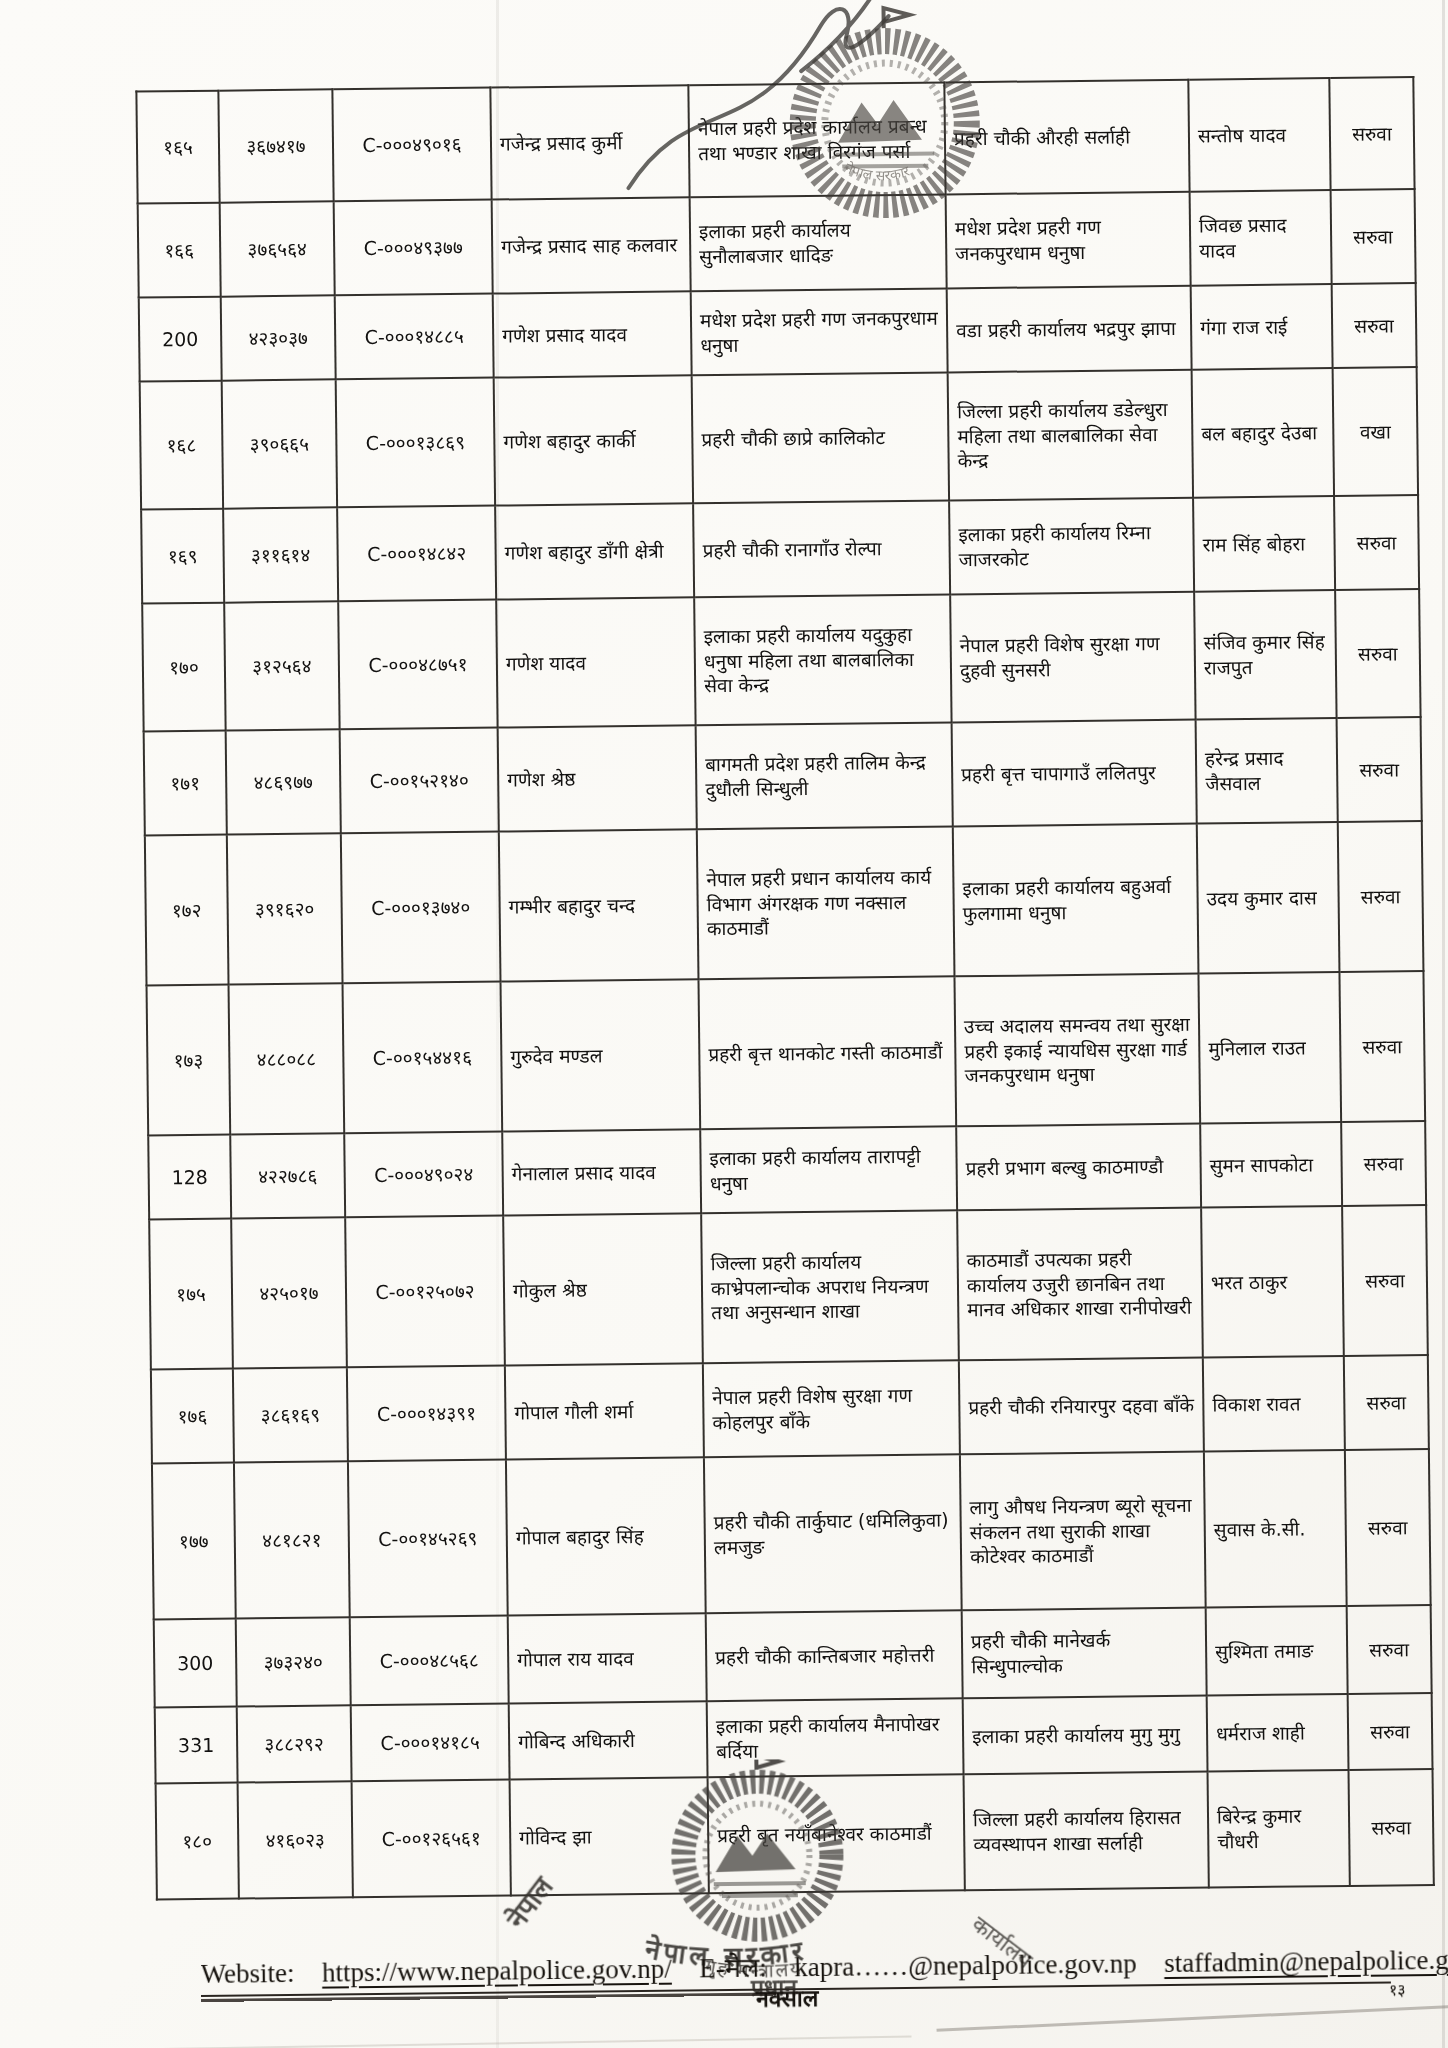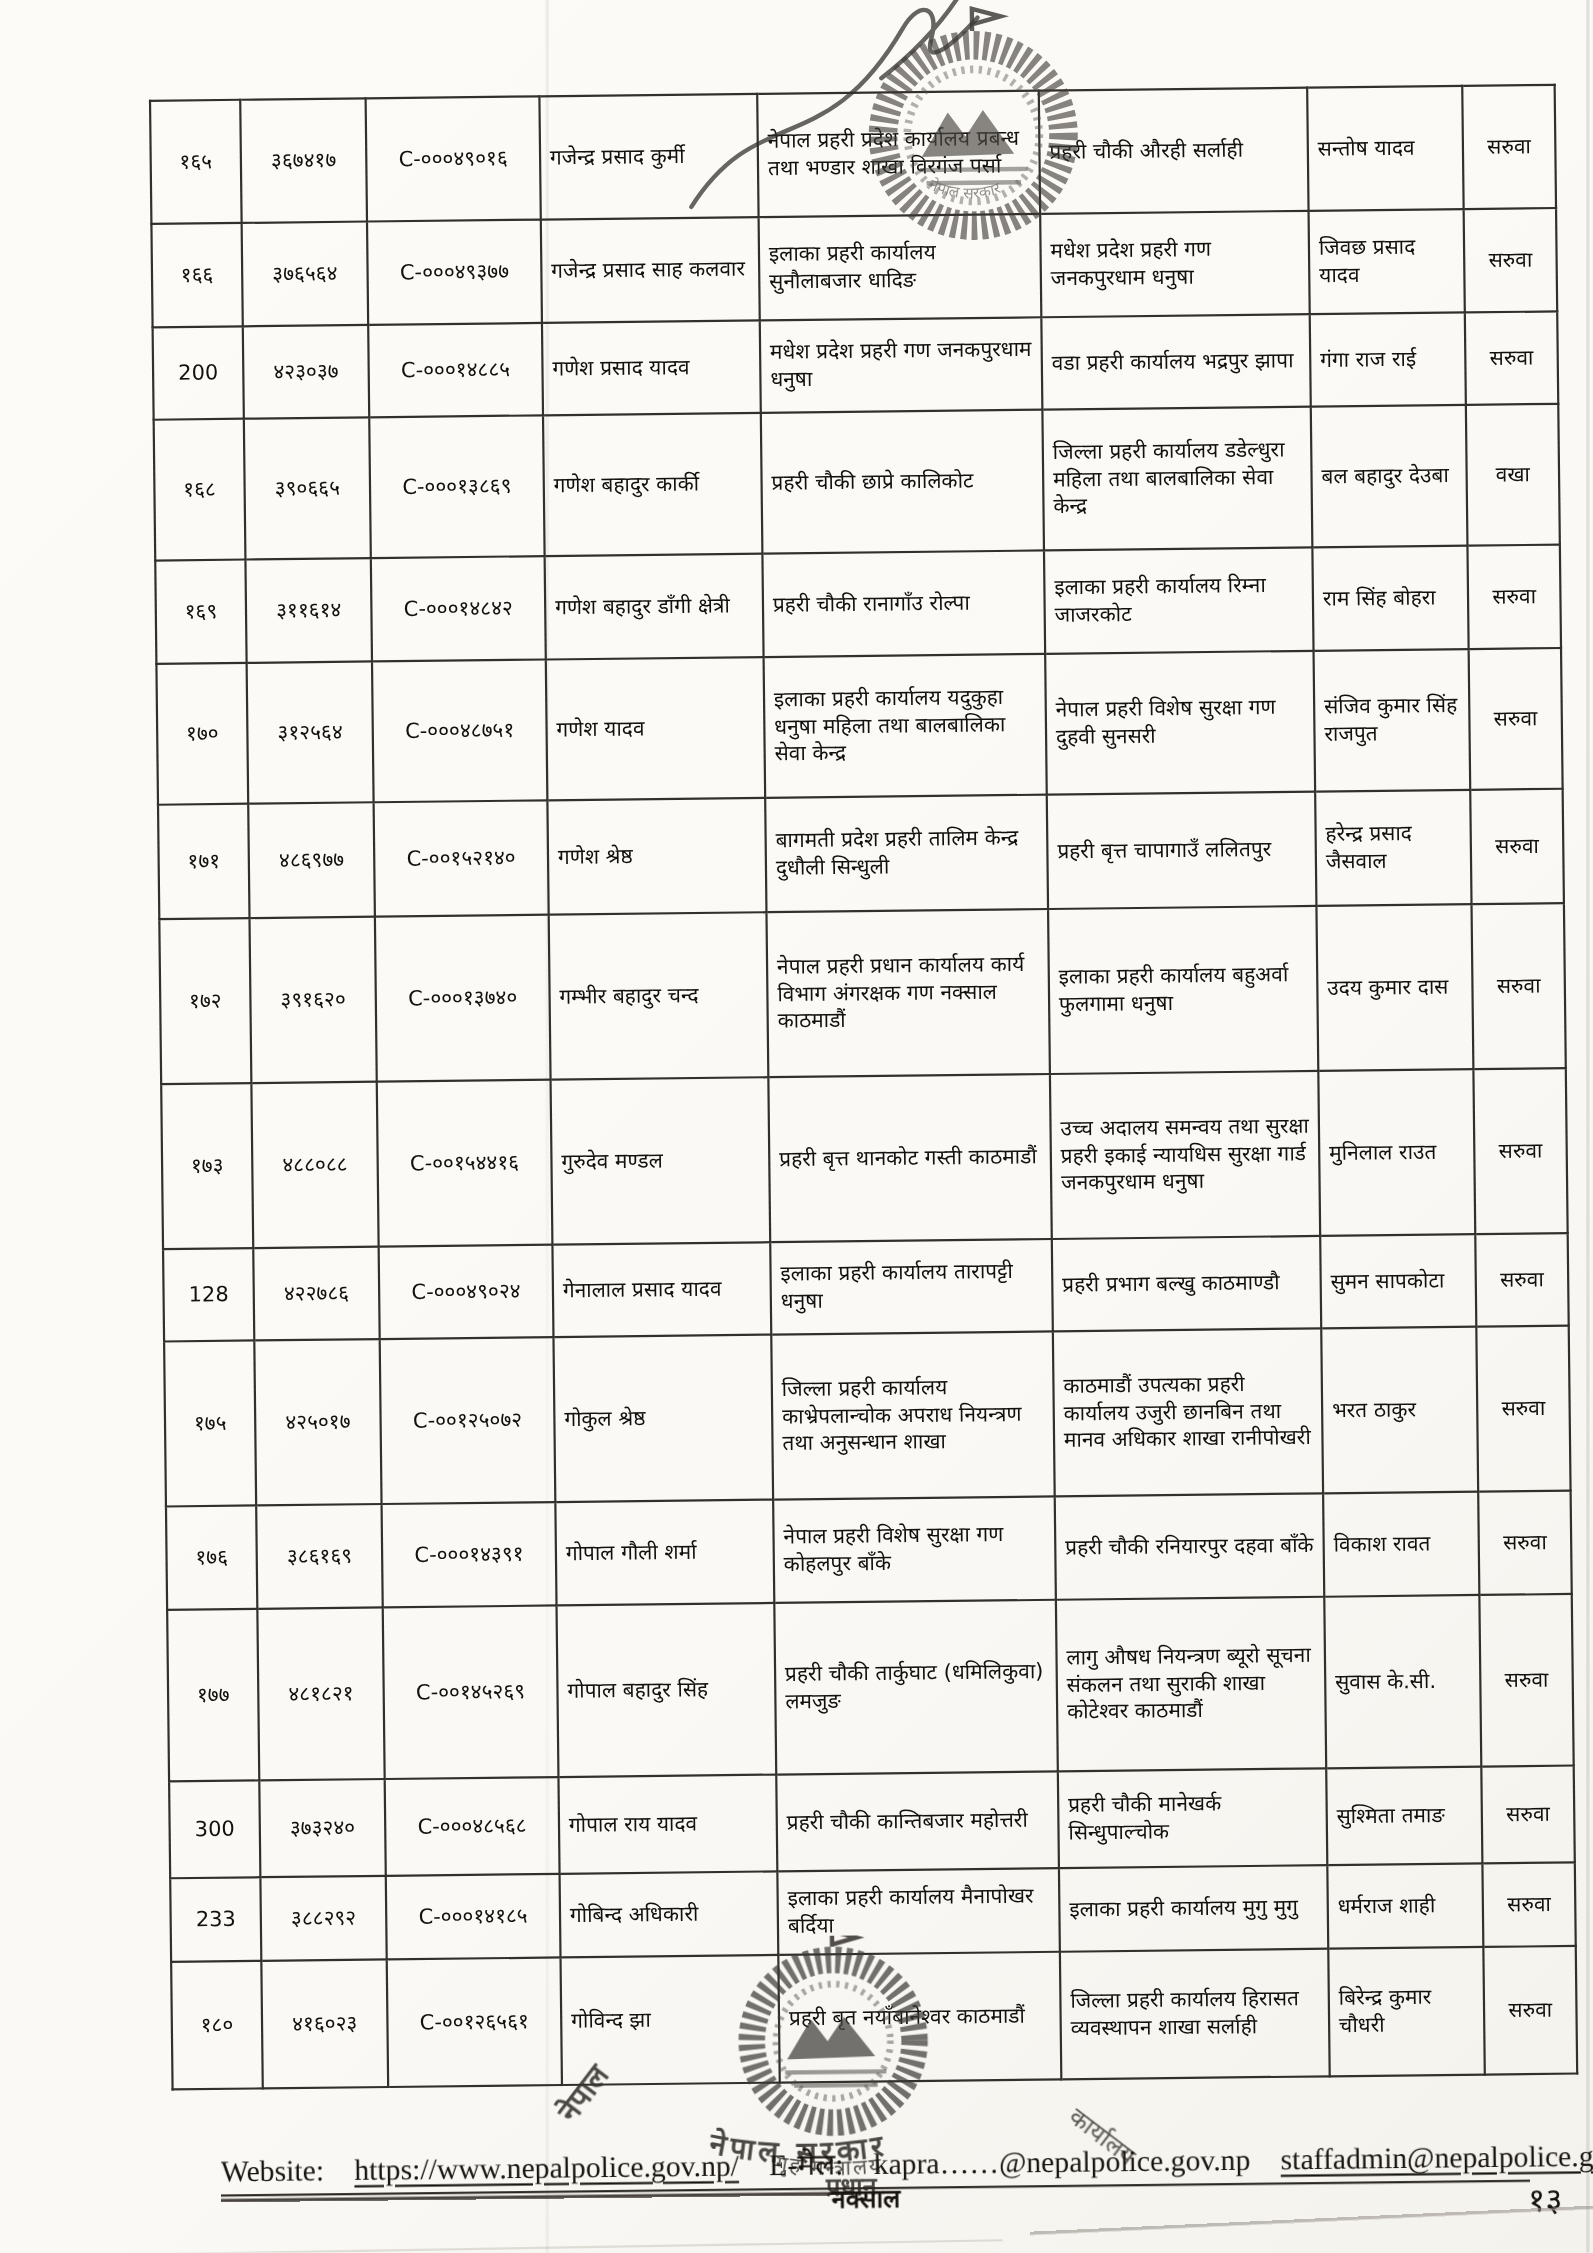--- a/index.html
+++ b/index.html
@@ -50,21 +50,21 @@
   .second-rule{
     position:absolute;left:190px;top:1993px;width:575px;height:2.5px;
     background:#2a2520;opacity:.85;
   }
   .footer-address{
     position:absolute;left:706px;top:1982px;
     font-size:23px;font-weight:bold;color:#17130e;margin-left:39px;
   }
   .page-number{
     position:absolute;left:1378px;top:1986px;
-    font-size:30px;color:#17130e;
+    font-size:16px;color:#17130e;
   }
   
   .fold{
     position:absolute;left:496px;top:0;width:3px;height:100%;
     background:linear-gradient(to bottom,rgba(110,105,95,.10),rgba(110,105,95,.03) 70%,rgba(110,105,95,.08));
   }
   .edge-shade{
     position:absolute;right:3px;top:0;width:3px;height:100%;
     background:rgba(100,95,88,.16);
   }
@@ -232,21 +232,21 @@
             <td class="c-center">300</td>
             <td class="c-center">३७३२४०</td>
             <td class="c-center">C-०००४८५६८</td>
             <td class="c-left">गोपाल राय यादव</td>
             <td class="c-left">प्रहरी चौकी कान्तिबजार महोत्तरी</td>
             <td class="c-left">प्रहरी चौकी मानेखर्क सिन्धुपाल्चोक</td>
             <td class="c-left">सुश्मिता तमाङ</td>
             <td class="c-center">सरुवा</td>
           </tr>
           <tr style="height: 76px;">
-            <td class="c-center">233</td>
+            <td class="c-center">331</td>
             <td class="c-center">३८८२९२</td>
             <td class="c-center">C-०००१४१८५</td>
             <td class="c-left">गोबिन्द अधिकारी</td>
             <td class="c-left">इलाका प्रहरी कार्यालय मैनापोखर बर्दिया</td>
             <td class="c-left">इलाका प्रहरी कार्यालय मुगु मुगु</td>
             <td class="c-left">धर्मराज शाही</td>
             <td class="c-center">सरुवा</td>
           </tr>
           <tr style="height: 116px;">
             <td class="c-center">१८०</td>

